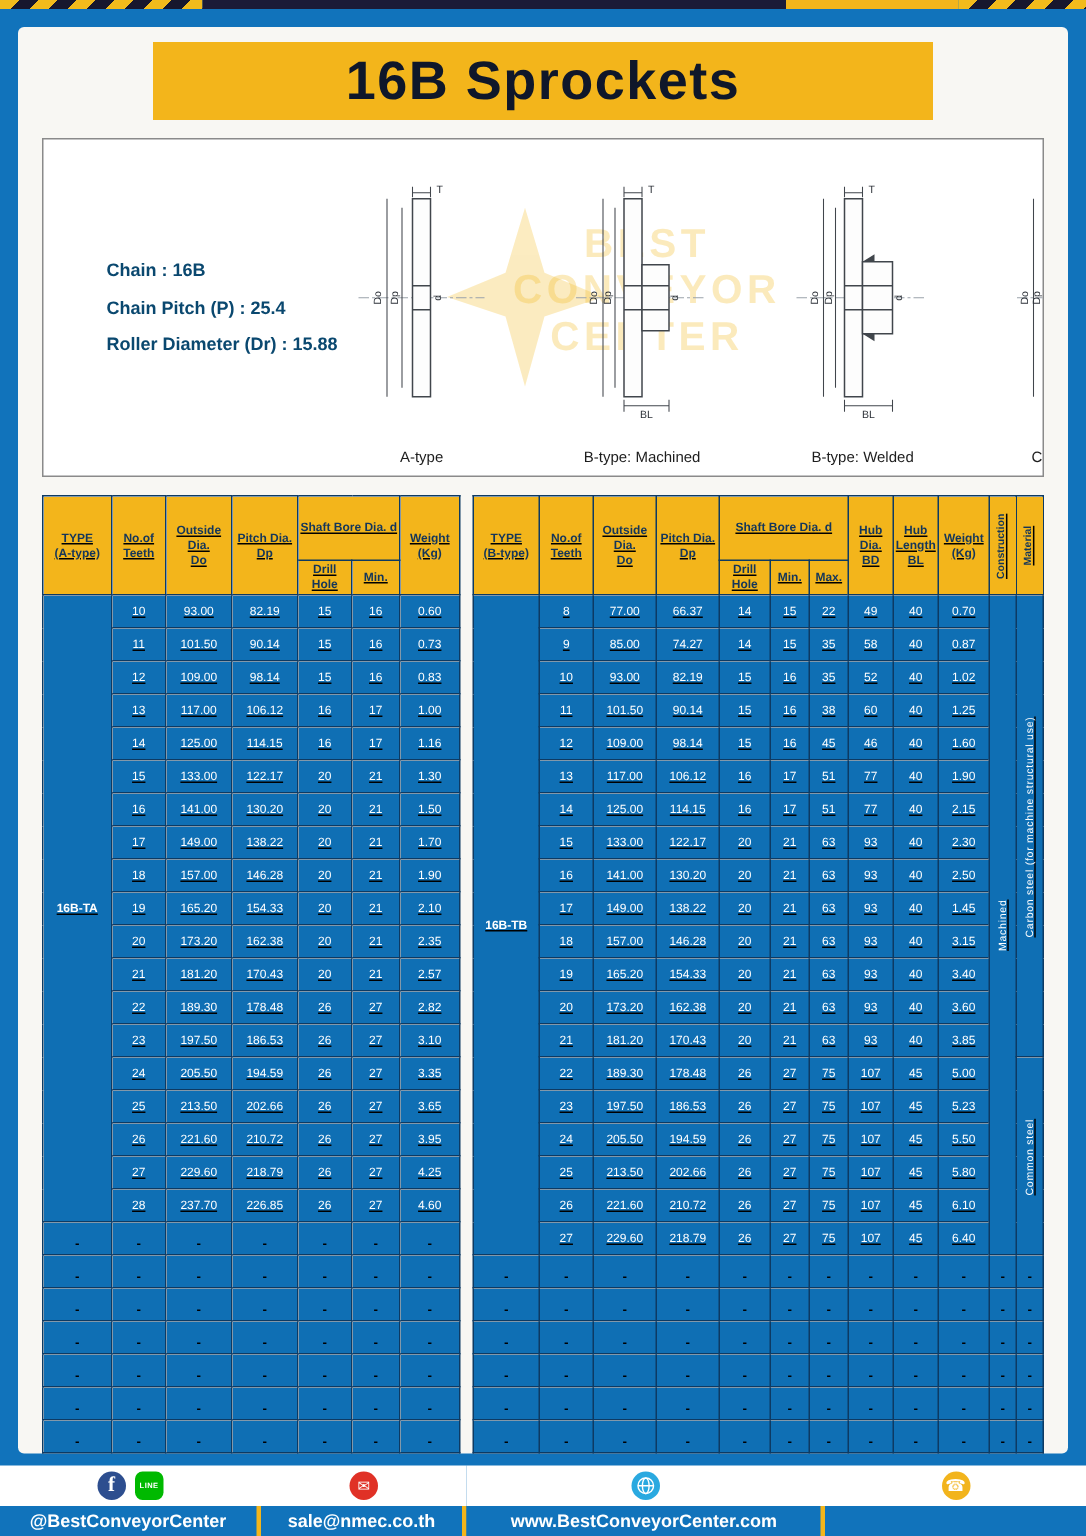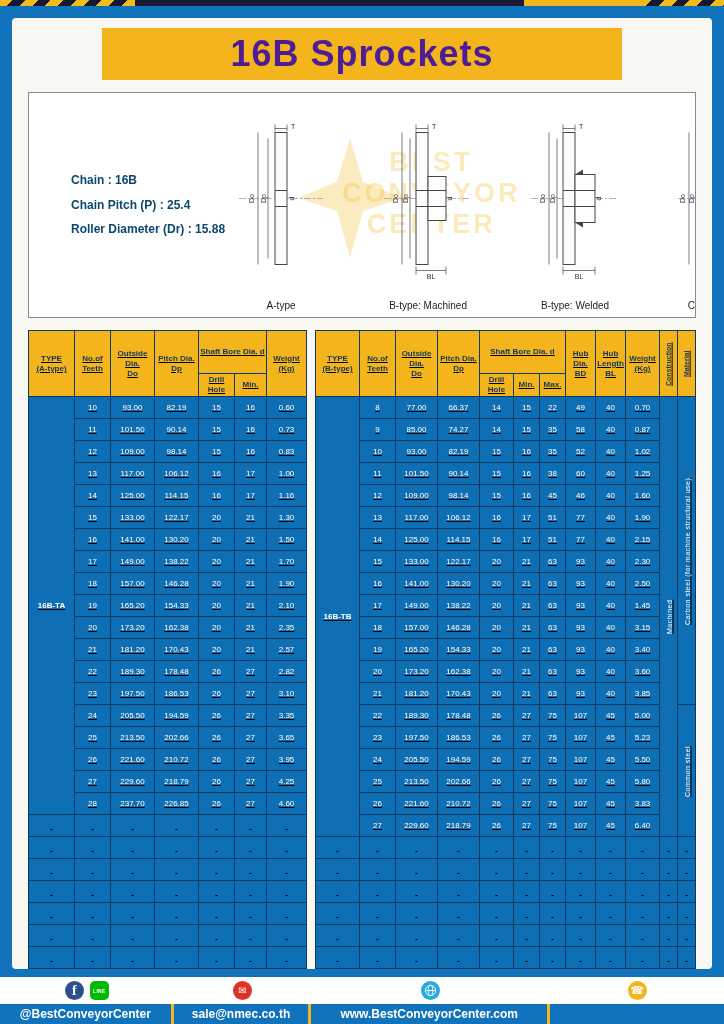--- a/index.html
+++ b/index.html
@@ -10,21 +10,21 @@
   .hazard{background:repeating-linear-gradient(135deg,#f2bb1c 0 9px,#17172e 9px 18px);}
   .hz-left{width:135px;}
   .hz-right{width:85px;}
   .strip-navy{flex:1;background:#1b1b38;}
   .strip-yellow{width:115px;background:#f3b51b;}
 
   
   .card{flex:1;margin:12px 12px 8px;background:#f8f7f3;border-radius:4px;padding:10px 16px 0;display:flex;flex-direction:column;}
 
   .title-banner{width:520px;height:52px;margin:0 auto 12px;background:#f3b51b;display:flex;align-items:center;justify-content:center;}
-  .title-banner h1{margin:1px;font-size:36px;font-weight:bold;color:#4c1d95;letter-spacing:1px;}
+  .title-banner h1{margin:1px;font-size:36px;font-weight:bold;color:#0f172a;letter-spacing:1px;}
 
   
   .diagram-panel{position:relative;height:212px;border:1px solid #8a8a8a;background:#ffffff;display:flex;padding:6px 10px;margin-bottom:12px;overflow:hidden;}
   .watermark{position:absolute;left:47%;top:24%;color:rgba(243,186,32,.30);font-size:27px;font-weight:bold;letter-spacing:3px;line-height:1.15;white-space:pre-line;text-align:center;pointer-events:none;}
   .wm-star{position:absolute;left:40%;top:18%;width:110px;height:130px;opacity:.28;pointer-events:none;}
   .specs{width:205px;display:flex;flex-direction:column;justify-content:center;z-index:1;}
   .spec-line{font-size:12px;font-weight:bold;color:#0a486f;line-height:2.05;white-space:nowrap;margin-left:32px;}
   .diagrams{flex:1;display:flex;justify-content:space-around;align-items:stretch;z-index:1;gap:35px;}
   .fig{display:flex;flex-direction:column;align-items:center;width:112px;}
   .fig svg{flex:1;width:100px;overflow:visible;}
@@ -691,21 +691,21 @@
             </tr>
             <tr>
               <td>26</td>
               <td>221.60</td>
               <td>210.72</td>
               <td>26</td>
               <td>27</td>
               <td>75</td>
               <td>107</td>
               <td>45</td>
-              <td>3.83</td>
+              <td>6.10</td>
             </tr>
             <tr>
               <td>27</td>
               <td>229.60</td>
               <td>218.79</td>
               <td>26</td>
               <td>27</td>
               <td>75</td>
               <td>107</td>
               <td>45</td>

